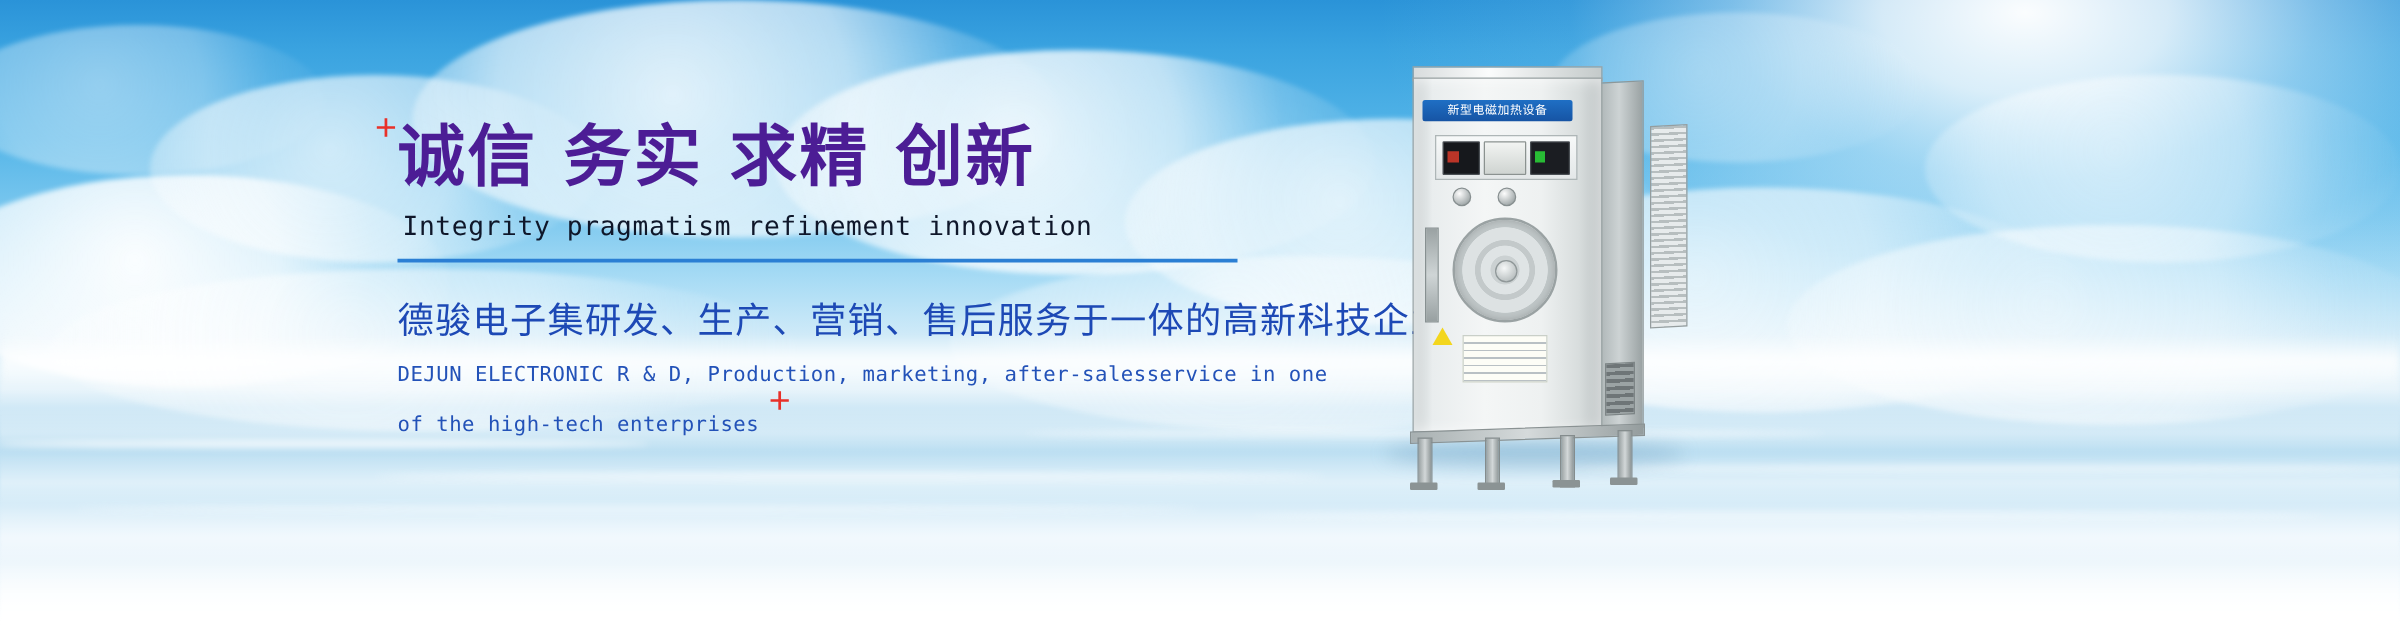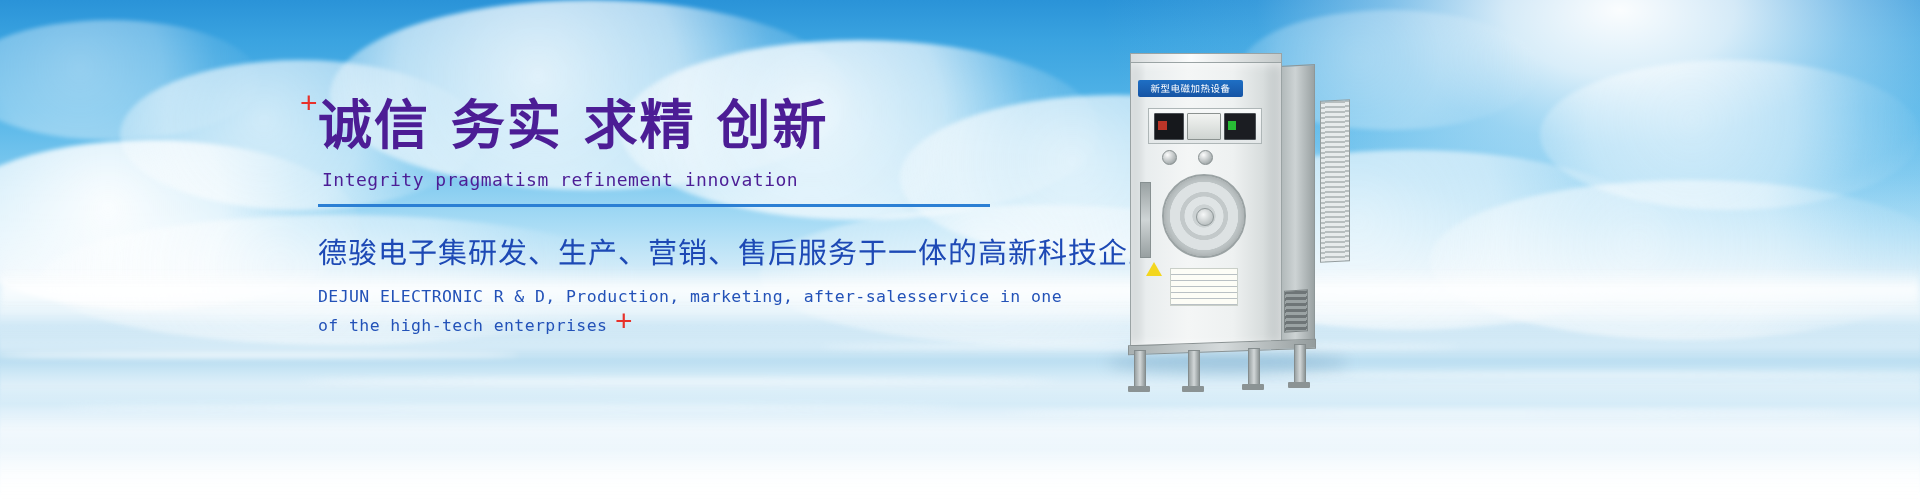--- a/index.html
+++ b/index.html
@@ -141,22 +141,22 @@
     font-weight: 700;
     color: #4c1d95;
     letter-spacing: 2px;
     line-height: 1.1;
     margin: 0;
     white-space: nowrap;
   }
 
   .sub-en {
     font-family: "DejaVu Sans Mono", "Liberation Mono", monospace;
-    font-size: 18px;
-    color: #4c1d95;
+    font-size: 21px;
+    color: #0f172a;
     letter-spacing: 0.5px;
     margin: 14px 0 0 4px;
     white-space: nowrap;
   }
 
   .divider {
     margin-top: 14px;
     width: 672px;
     height: 3px;
     background: #2b7fd4;
@@ -221,21 +221,21 @@
   .m-top {
     position: absolute;
     left: 6px; top: -9px;
     width: 150px; height: 10px;
     background: linear-gradient(to right, #d8dcdd, #fbfcfc 40%, #c4caca);
     border: 1px solid #9aa3a4;
   }
   .m-label {
     position: absolute;
     left: 14px; top: 18px;
-    width: 105px; height: 17px;
+    width: 120px; height: 17px;
     background: linear-gradient(to bottom, #1f6fc4, #1654a4);
     border-radius: 2px;
     color: #fff;
     font-family: "DejaVu Sans", "Liberation Sans", sans-serif;
     font-size: 9.5px;
     line-height: 17px;
     text-align: center;
     letter-spacing: 0.5px;
     white-space: nowrap;
     overflow: hidden;
@@ -404,21 +404,21 @@
 
   <div class="plus plus-1">+</div>
   <div class="plus plus-2">+</div>
 
   <div class="text-block">
     <div class="headline">诚信 务实 求精 创新</div>
     <div class="sub-en">Integrity  pragmatism  refinement  innovation</div>
     <div class="divider"></div>
     <div class="blue-cn">德骏电子集研发、生产、营销、售后服务于一体的高新科技企业</div>
     <div class="blue-en">DEJUN ELECTRONIC R &amp; D, Production, marketing, after-salesservice in one</div>
-    <div class="blue-en" style="margin-top:0">of the high-tech enterprises</div>
+    <div class="blue-en" style="margin-top:11px">of the high-tech enterprises</div>
   </div>
 
   <div class="m-shadow"></div>
   <div class="machine">
     <div class="m-vents"></div>
     <div class="m-side"></div>
     <div class="m-top"></div>
     <div class="m-body"></div>
     <div class="m-label">新型电磁加热设备</div>
     <div class="m-panel">

